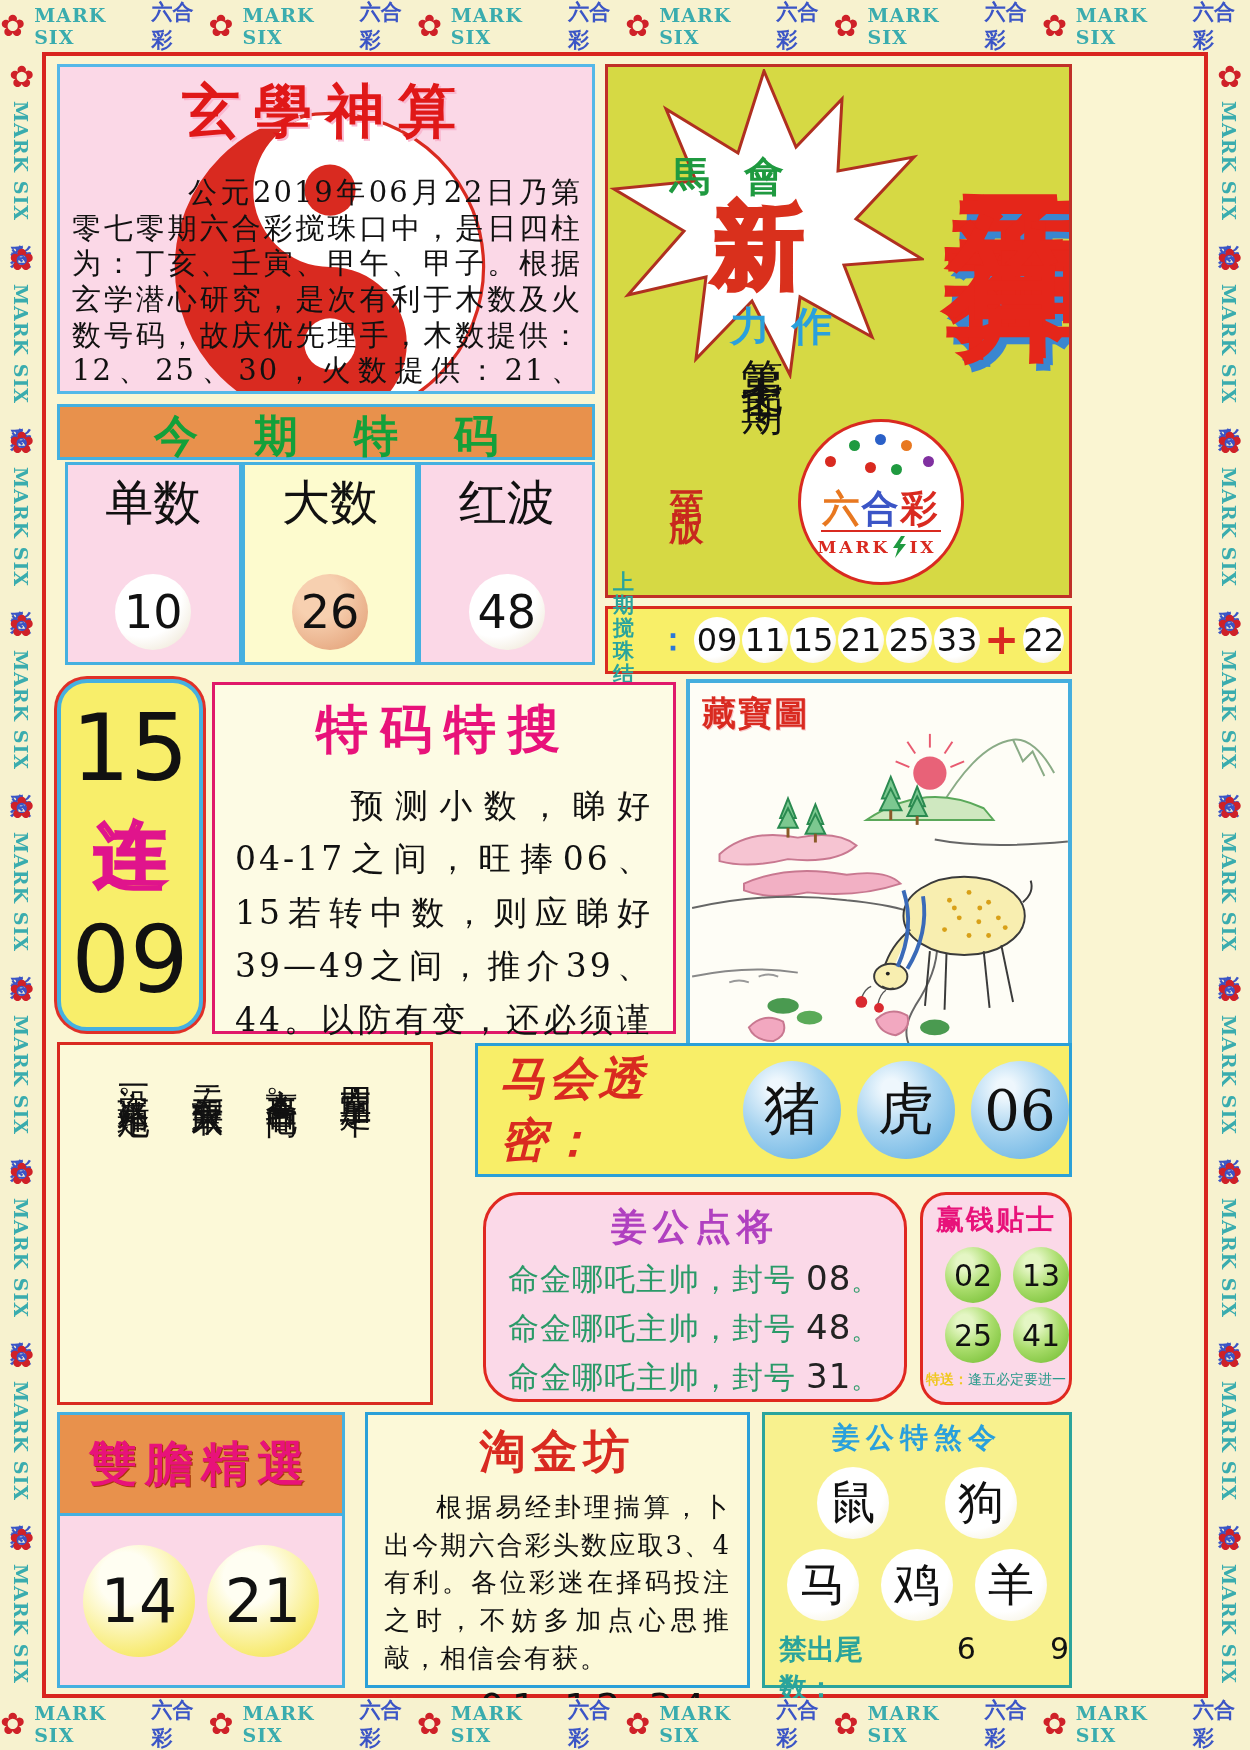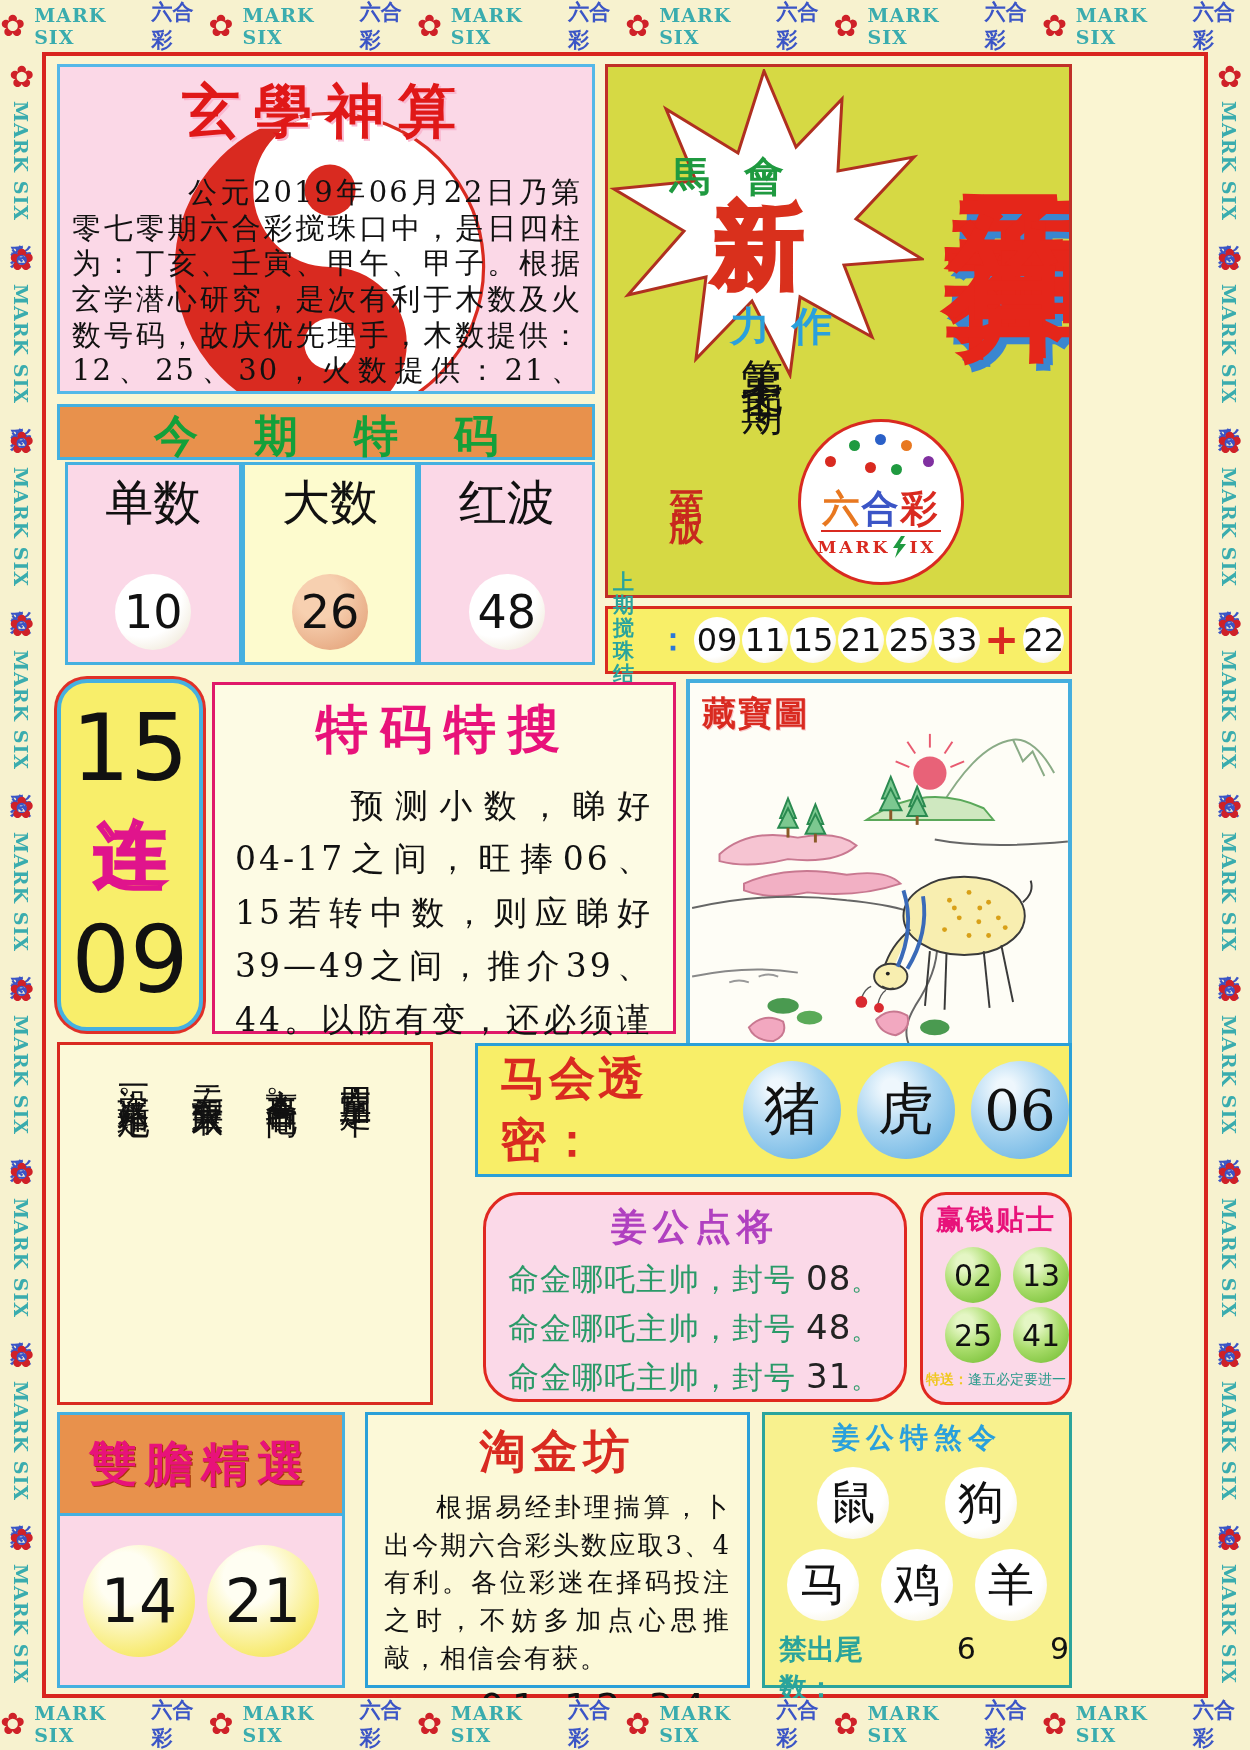--- a/index.html
+++ b/index.html
@@ -89,21 +89,21 @@
   #cangbao-svg{position:absolute;left:0;top:0;width:100%;height:100%;}
   
   #blk-poem{left:57px;top:1042px;width:376px;height:363px;background:#fcf9d8;border:3px solid #d92a20;}
   #poem-title{text-align:center;margin-top:16px;font-size:46px;font-weight:bold;font-family:"DejaVu Serif",serif;letter-spacing:2px;}
   .poem-blue{color:#3aa0e0;} .poem-orange{color:#e8901c;}
   #poem-cols{display:flex;flex-direction:row-reverse;justify-content:center;gap:30px;margin-top:18px;height:280px;}
   .poem-col{writing-mode:vertical-rl;font-family:"DejaVu Serif",serif;font-size:32px;color:#111;letter-spacing:3px;}
   
   #blk-toumi{left:475px;top:1043px;width:597px;height:134px;background:#f8ee68;border:3px solid #2aa0d8;
     display:flex;align-items:center;}
-  #toumi-label{color:#d92a20;font-size:46px;font-weight:bold;letter-spacing:3px;margin:0 10px 0 22px;font-family:"DejaVu Serif",serif;}
+  #toumi-label{color:#d92a20;font-size:46px;font-weight:bold;letter-spacing:3px;margin:0 10px 0 22px;font-family:"DejaVu Serif",serif;font-style:italic;}
   .toumi-balls{display:flex;align-items:center;gap:16px;}
   .ball-blue{width:98px;height:98px;border-radius:50%;background:radial-gradient(circle at 35% 28%,#eef7fd 10%,#a8d4f0 45%,#5aabe0);
     display:flex;align-items:center;justify-content:center;font-size:56px;color:#111;font-family:"DejaVu Serif",serif;}
   
   #blk-jianggong{left:483px;top:1192px;width:424px;height:210px;background:#fbd9e8;border:3px solid #e02820;border-radius:36px;}
   #jianggong-title{text-align:center;margin-top:8px;color:#b040c0;font-size:36px;font-weight:bold;letter-spacing:6px;font-family:"DejaVu Serif",serif;}
   .jg-row{margin:6px 0 0 22px;font-family:"DejaVu Serif",serif;font-size:31px;letter-spacing:1px;}
   .jg-prefix{color:#2a9a68;}
   .jg-num{color:#222;font-family:"DejaVu Sans",sans-serif;font-size:34px;margin-left:10px;}
   .jg-period{color:#2a9a68;font-size:26px;}

